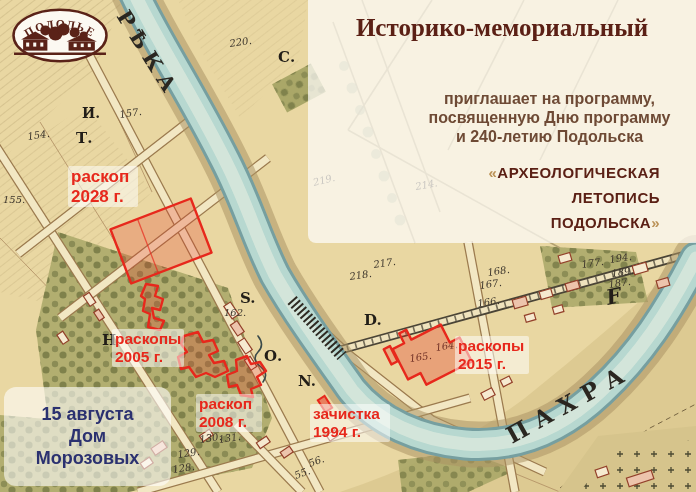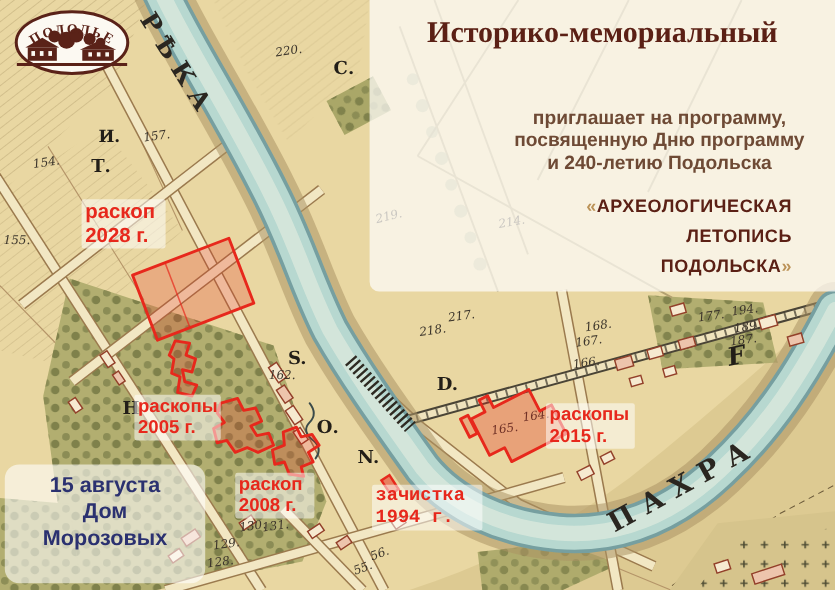--- a/index.html
+++ b/index.html
@@ -25,31 +25,31 @@
                background:rgba(253,252,249,.73);border-radius:0 0 0 8px;}
   .museum-title{position:absolute;top:12px;left:0;right:0;text-align:center;
                font-family:"Liberation Serif",serif;font-weight:bold;font-size:25px;line-height:31px;color:#5b2015;}
   .invite{position:absolute;top:89px;left:95px;right:0;text-align:center;
           font-weight:bold;font-size:16px;line-height:19px;color:#6e4a35;}
   .program{position:absolute;top:160px;right:36px;text-align:right;
            font-weight:bold;font-size:15px;line-height:25px;color:#5b2015;letter-spacing:.5px;}
   .program .q{color:#bb9257;}
 
   .event-box{position:absolute;left:4px;top:387px;width:167px;height:99px;z-index:2;box-sizing:border-box;
-             background:rgba(255,255,255,.58);border-radius:12px;text-align:center;padding-top:6px;
+             background:rgba(255,255,255,.58);border-radius:12px;text-align:center;padding-top:16px;
              font-weight:bold;font-size:18px;line-height:22px;color:#2b3170;}
 
   .logo{position:absolute;left:11px;top:8px;width:98px;height:58px;z-index:3;}
 
   .ann{position:absolute;z-index:2;background:rgba(255,255,255,.52);color:#e7281c;
        font-weight:bold;text-align:left;line-height:1.16;border-radius:2px;padding:1px 3px;box-sizing:border-box;}
   .a2019{left:68px;top:166px;width:70px;font-size:17px;}
   .a2005{left:112px;top:329px;width:72px;font-size:15.5px;}
   .a2008{left:196px;top:394px;width:66px;font-size:15.5px;}
-  .a1997{left:310px;top:404px;width:92px;font-size:15.5px;font-family:Liberation Mono, monospace;}
+  .a1997{left:310px;top:404px;width:80px;font-size:15.5px;}
   .a2015{left:455px;top:336px;width:74px;font-size:15.5px;}
 </style>
 </head>
 <body>
 
 <div id="poster">
 
   <svg id="map-svg" width="696" height="492" viewBox="0 0 696 492">
     <defs>
       <pattern id="hatch" patternUnits="userSpaceOnUse" width="7" height="7" patternTransform="rotate(52)">

